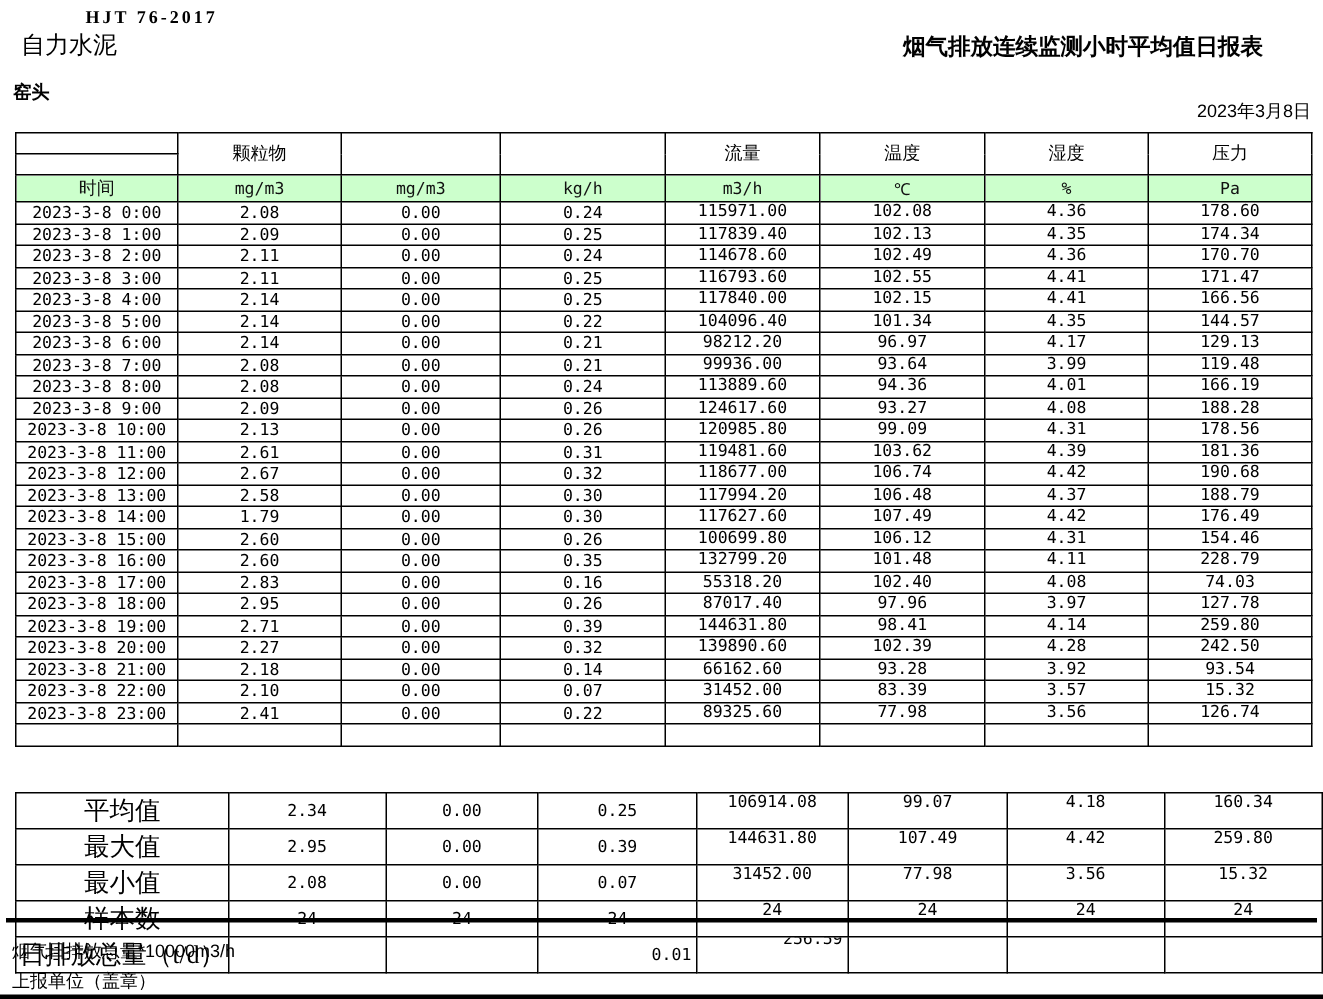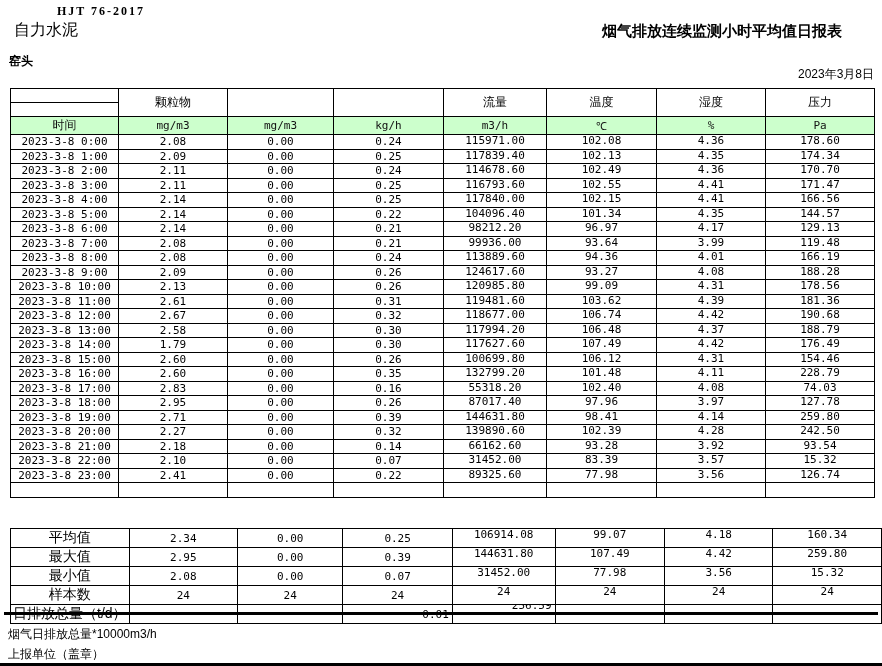--- a/index.html
+++ b/index.html
@@ -48,21 +48,21 @@
     background: #ccffcc;
     font-size: 11px;
     color: #111;
     margin-top: 48px;
   }
   tr.units td.time-hd { font-family: "Liberation Sans", sans-serif; font-size: 12px; }
   td.vraise { vertical-align: top; line-height: 12px; }
   td.ralign { text-align: right; padding-right: 3px; }
   .overlap { position: relative; top: -5px; }
   tr.blank td { height: 14.5px; }
-  .sum-label { font-family: Liberation Sans, sans-serif; font-size: 14px; }
+  .sum-label { font-family: Liberation Serif, serif; font-size: 17px; }
 
   .rule-thick { position: absolute; left: 4px; right: 4px; top: 612px; height: 3px; background: #000; }
   .rule-bottom { position: absolute; left: 0; right: 0; top: 663px; height: 3px; background: #000; }
   .note-total { position: absolute; left: 8px; top: 626px; font-size: 12px; }
   .note-reporter { position: absolute; left: 8px; top: 646px; font-size: 12px; }
   .note-unit { position: absolute; left: 170px; top: 646px; font-size: 12px; margin-top: 42px; }
 </style>
 </head>
 <body>
 

